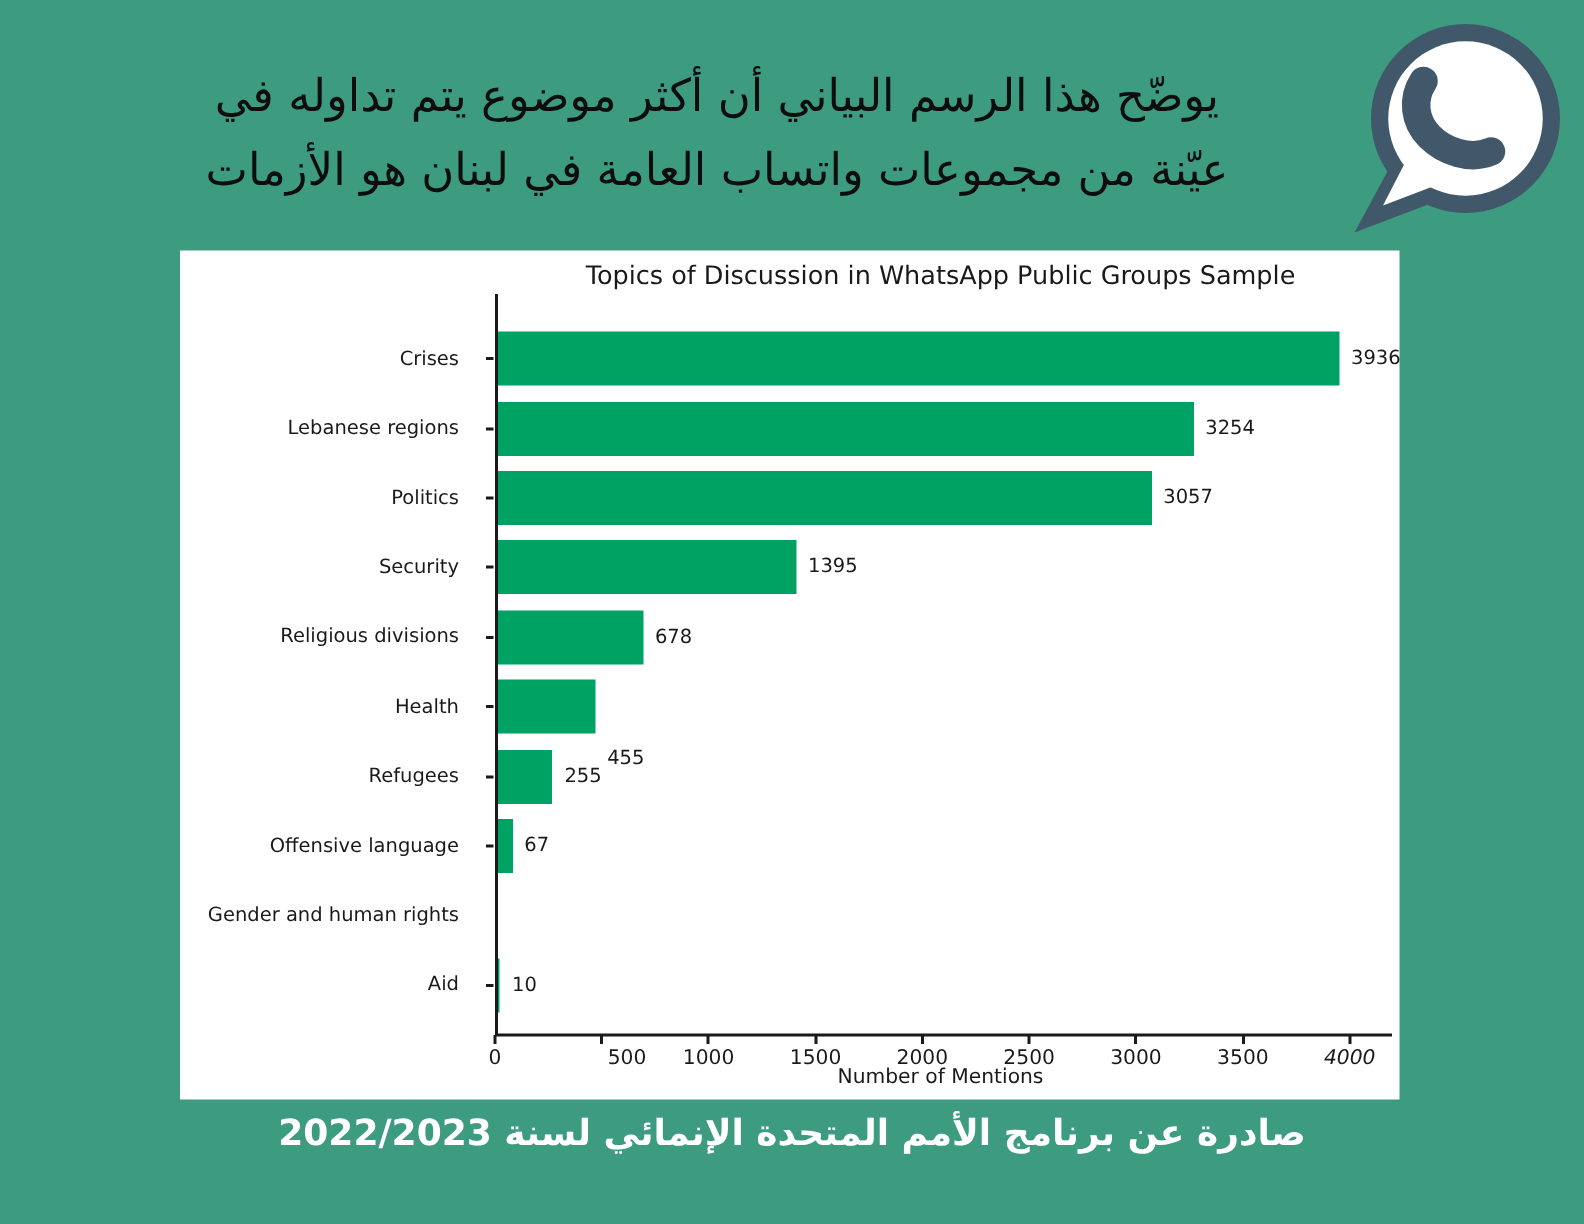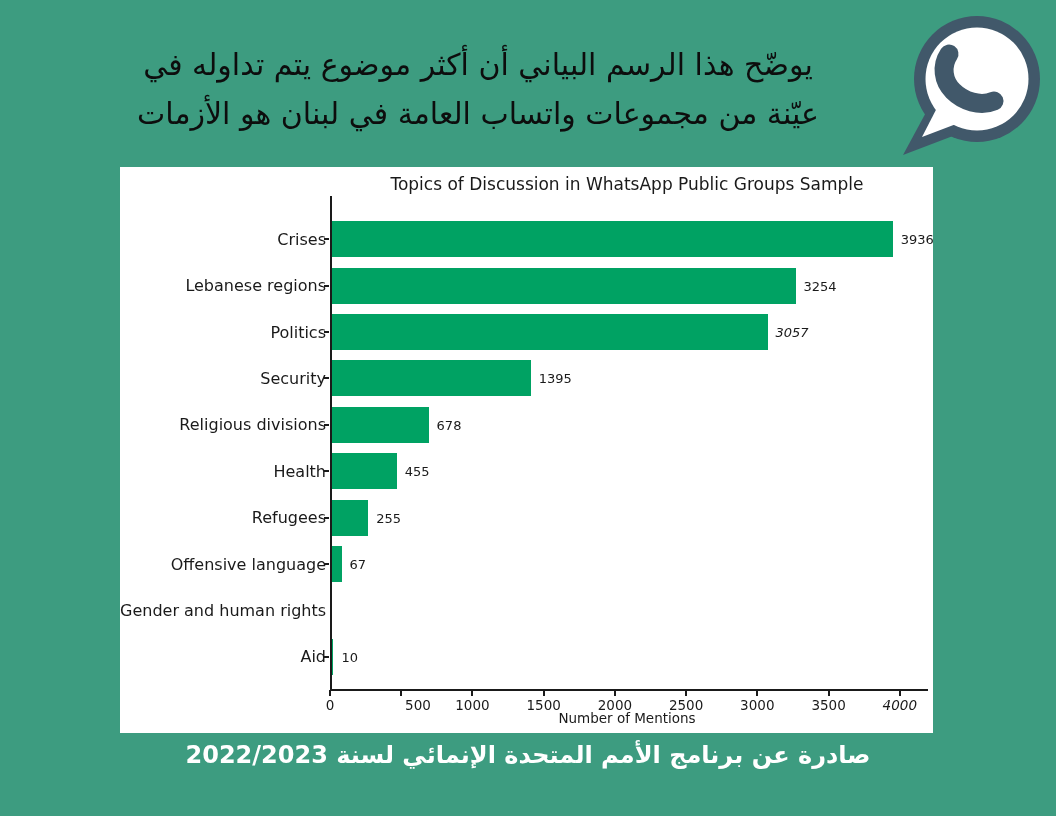--- a/index.html
+++ b/index.html
@@ -26,21 +26,21 @@
   .chart-title{
     position:absolute;left:210px;top:7px;width:594px;text-align:center;
     font-size:17px;color:var(--chart_text);
   }
   .plot-region{position:absolute;left:0;top:29px;width:813px;height:494px;}
   .y-spine{position:absolute;left:210px;top:0;width:2px;height:494px;background:var(--axis);}
   .x-spine{position:absolute;left:210px;top:493px;width:598px;height:2px;background:var(--axis);}
   .rows{position:absolute;left:0;top:0;width:813px;height:494px;display:flex;flex-direction:column;padding:20px 0 10px 0;}
   .row{flex:1;display:flex;align-items:center;padding-right:9px;}
   .cat{
-    width:210px;padding-right:4px;text-align:right;font-size:16px;color:var(--chart_text);
+    width:210px;padding-right:24px;text-align:right;font-size:13px;color:var(--chart_text);
     white-space:nowrap;
   }
   .track{flex:1;position:relative;height:100%;}
   .ytick{position:absolute;left:-6px;top:50%;margin-top:-1px;width:5px;height:2px;background:var(--axis);}
   .bar{position:absolute;left:2px;top:50%;transform:translateY(-50%);height:36px;background:var(--bar);}
   .val{position:absolute;top:50%;transform:translateY(-50%);font-size:13px;color:var(--chart_text);white-space:nowrap;}
   .x-axis{position:absolute;left:0;top:523px;width:813px;height:43px;}
   .xtick-mark{position:absolute;top:0;width:2px;height:6px;background:var(--axis);}
   .xtick-label{position:absolute;top:7px;transform:translateX(-50%);font-size:13.5px;color:var(--chart_text);}
   .xlabel{position:absolute;left:210px;top:543px;width:594px;text-align:center;font-size:13.5px;color:var(--chart_text);}
@@ -89,21 +89,21 @@
               <div class="ytick"></div>
               <div class="bar" style="width: 463.5px;"></div>
               <div class="val" style="left: 473.5px;">3254</div>
             </div>
           </div>
           <div class="row">
             <div class="cat">Politics</div>
             <div class="track">
               <div class="ytick"></div>
               <div class="bar" style="width: 435.5px;"></div>
-              <div class="val" style="left: 445.5px; font-style: italic;">3057</div>
+              <div class="val" style="left: 445.5px;">3057</div>
             </div>
           </div>
           <div class="row">
             <div class="cat">Security</div>
             <div class="track">
               <div class="ytick"></div>
               <div class="bar" style="width: 198.7px;"></div>
               <div class="val" style="left: 208.7px;">1395</div>
             </div>
           </div>
@@ -113,21 +113,21 @@
               <div class="ytick"></div>
               <div class="bar" style="width: 96.6px;"></div>
               <div class="val" style="left: 106.6px;">678</div>
             </div>
           </div>
           <div class="row">
             <div class="cat">Health</div>
             <div class="track">
               <div class="ytick"></div>
               <div class="bar" style="width: 64.8px;"></div>
-              <div class="val" style="left: 74.8px;">455</div>
+              <div class="val" style="left: 74.8px; margin-top: 35px;">455</div>
             </div>
           </div>
           <div class="row">
             <div class="cat">Refugees</div>
             <div class="track">
               <div class="ytick"></div>
               <div class="bar" style="width: 36.3px;"></div>
               <div class="val" style="left: 46.3px;">255</div>
             </div>
           </div>

